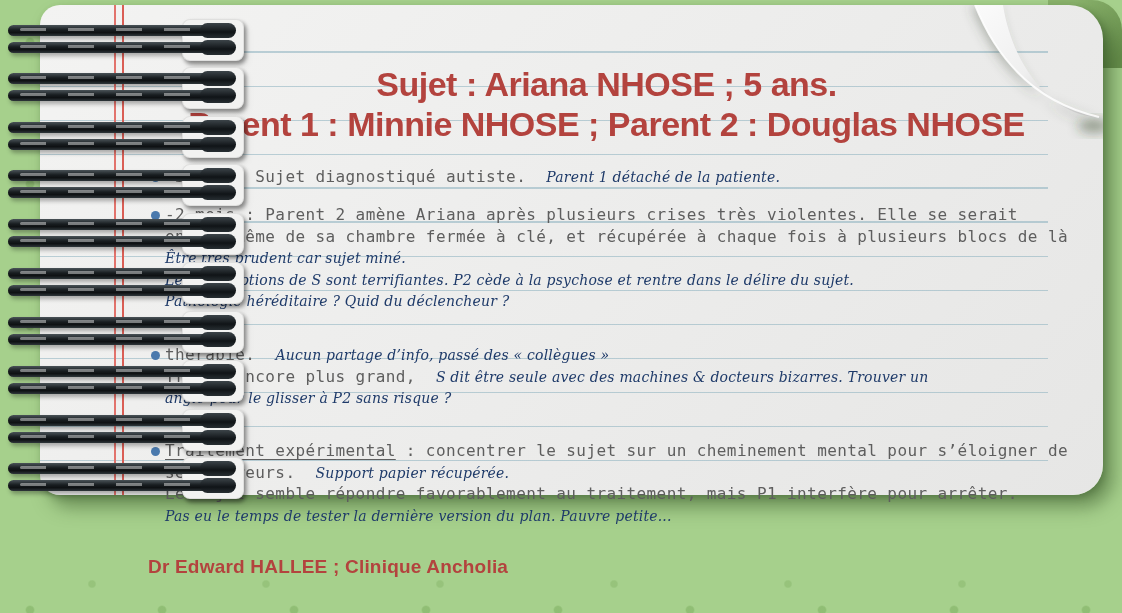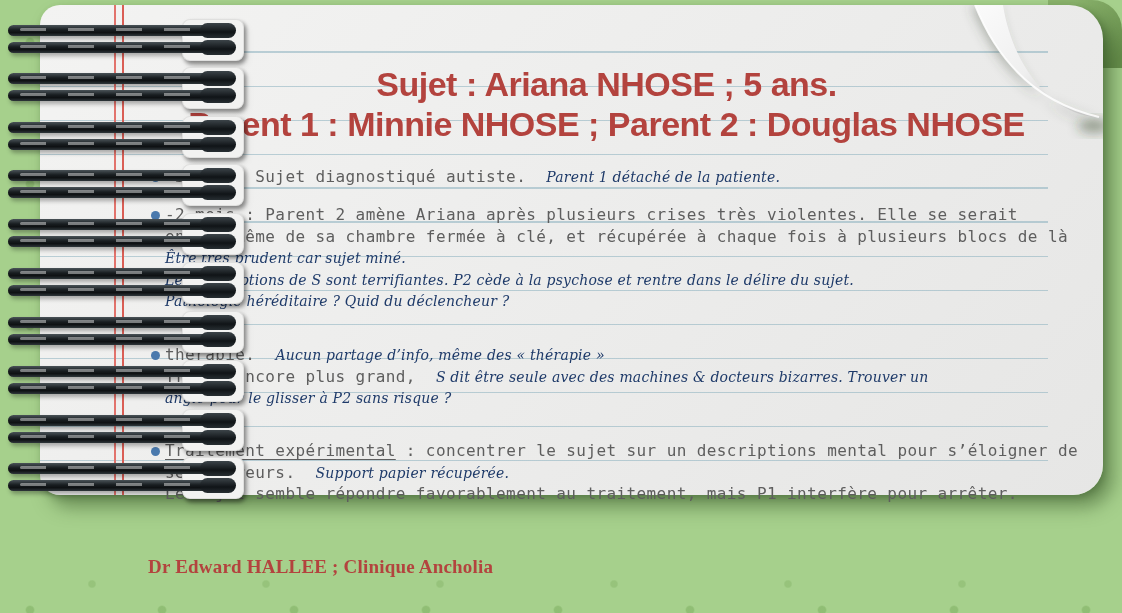--- a/index.html
+++ b/index.html
@@ -55,21 +55,21 @@
   .line{height:21.5px;line-height:21.5px;white-space:pre;}
   .seg.print{font-family:"DejaVu Sans Mono","Liberation Mono",monospace;font-size:16px;
              color:#5e5e5e;letter-spacing:0.4px;}
   .seg.hand{font-family:"DejaVu Serif","Liberation Serif",serif;font-style:italic;
             font-size:14px;color:#1e3a69;letter-spacing:0.2px;}
   .seg.u{text-decoration:underline;text-underline-offset:3px;}
   .dot{position:absolute;left:-14px;top:7px;width:9px;height:9px;border-radius:50%;
        background:#4a79ad;}
   .footer{position:absolute;left:108px;top:551px;z-index:3;color:#b3433e;font-weight:bold;
           font-size:19px;letter-spacing:0.2px;
-          font-family:Liberation Serif, serif;white-space:nowrap;text-align:center;}
+          font-family:Liberation Sans, sans-serif;white-space:nowrap;text-align:center;}
   .curl{position:absolute;right:0;top:0;z-index:5;}
 </style>
 </head>
 <body>
 
 <div class="corner-backing"></div>
 
 <div class="paper">
   <div class="rules"></div>
   <div class="margin-line m1"></div>
@@ -180,30 +180,31 @@
     <span class="dot"></span>
     <div class="line"><span class="seg print">-2 mois : Parent 2 amène Ariana après plusieurs crises très violentes. Elle se serait</span></div>
     <div class="line"><span class="seg print">enfuit même de sa chambre fermée à clé, et récupérée à chaque fois à plusieurs blocs de là</span></div>
     <div class="line"><span class="seg hand">Être très prudent car sujet miné.</span></div>
     <div class="line"><span class="seg hand">Les descriptions de S sont terrifiantes. P2 cède à la psychose et rentre dans le délire du sujet.</span></div>
     <div class="line"><span class="seg hand">Pathologie héréditaire ? Quid du déclencheur ?</span></div>
   </div>
 
   <div class="note" style="top:339px">
     <span class="dot"></span>
-    <div class="line"><span class="seg print">thérapie.  </span><span class="seg hand">Aucun partage d’info, même des « thérapie »</span></div>
+    <div class="line"><span class="seg print">thérapie.  </span><span class="seg hand">Aucun partage d’info, passé des « collègues »</span></div>
     <div class="line"><span class="seg print">Trauma encore plus grand,  </span><span class="seg hand">S dit être seule avec des machines &amp; docteurs bizarres. Trouver un</span></div>
     <div class="line"><span class="seg hand">angle pour le glisser à P2 sans risque ?</span></div>
   </div>
 
   <div class="note" style="top:435px">
     <span class="dot"></span>
-    <div class="line"><span class="seg print u">Traitement expérimental</span><span class="seg print"> : concentrer le sujet sur un descriptions mental pour s’éloigner de</span></div>
+    <div class="line"><span class="seg print u">Traitement expérimental</span><span class="seg print"> : concentrer le sujet sur un cheminement mental pour s’éloigner de</span></div>
     <div class="line"><span class="seg print">ses terreurs.  </span><span class="seg hand">Support papier récupérée.</span></div>
     <div class="line"><span class="seg print">Le sujet semble répondre favorablement au traitement, mais P1 interfère pour arrêter.</span></div>
+    <div class="line"><span class="seg hand">Pas eu le temps de tester la dernière version du plan. Pauvre petite...</span></div>
   </div>
 
   <div class="footer">Dr Edward HALLEE ; Clinique Ancholia</div>
 
   <svg class="curl" width="150" height="140" viewBox="0 0 150 140">
     <defs>
       <linearGradient id="curlg" x1="0" y1="0" x2="1" y2="1">
         <stop offset="0" stop-color="#fbfbfb"></stop>
         <stop offset="0.5" stop-color="#efefef"></stop>
         <stop offset="0.8" stop-color="#d6d6d6"></stop>

